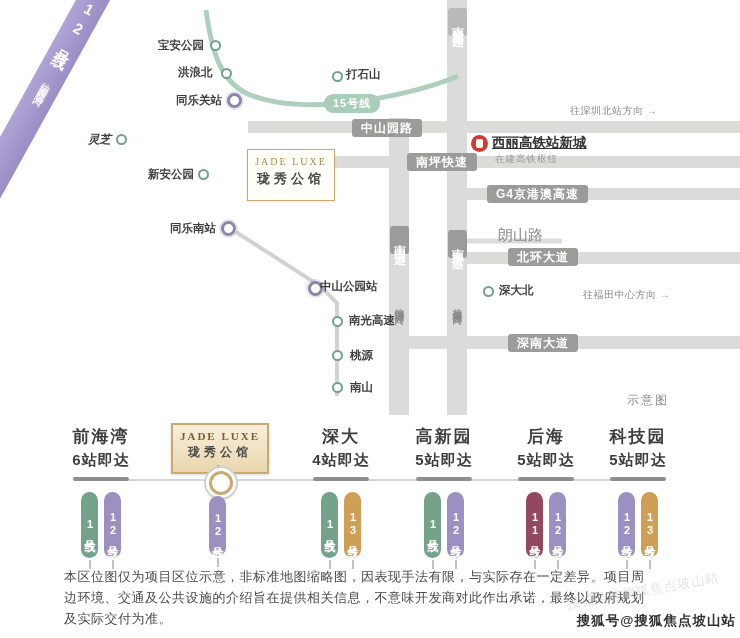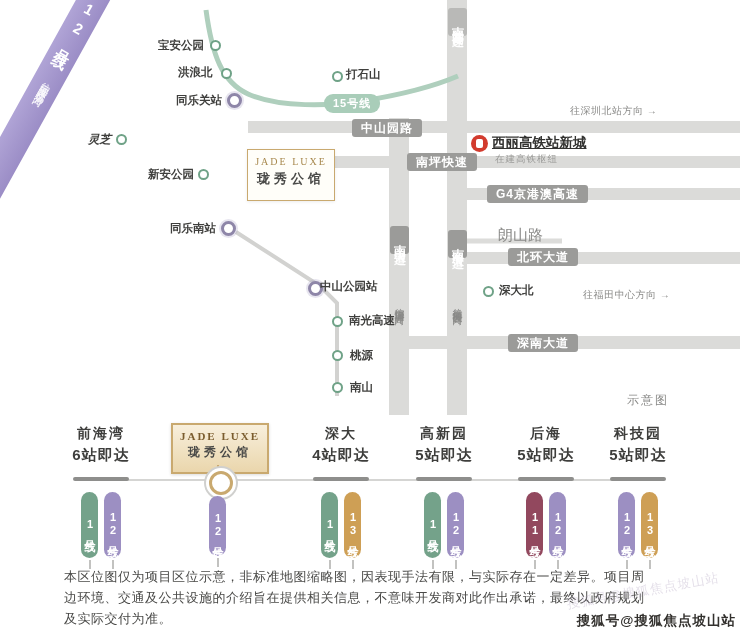--- a/index.html
+++ b/index.html
@@ -38,21 +38,21 @@
           background:linear-gradient(180deg,#F8EFDC,#EAD6AC);box-shadow:0 1px 3px rgba(0,0,0,.15);}
   
   .poi-icon{position:absolute;width:17px;height:17px;border-radius:50%;background:var(--red,#D23B2E);
             display:flex;align-items:center;justify-content:center;}
   .poi-icon i{display:block;width:7px;height:9px;background:#fff;border-radius:2px;}
   .poi-name{position:absolute;font-size:13.5px;font-weight:bold;color:#333331;white-space:nowrap;text-decoration:underline;}
   .poi-sub{position:absolute;font-size:9.5px;color:#9A9A98;white-space:nowrap;letter-spacing:1px;}
   .sketch{position:absolute;font-size:12px;color:#8A8A88;letter-spacing:2px;}
   
   .dest{position:absolute;width:120px;text-align:center;}
-  .dest .dn{font-size:14px;font-weight:bold;color:#3E3E3C;letter-spacing:2px;}
+  .dest .dn{font-size:17px;font-weight:bold;color:#3E3E3C;letter-spacing:2px;}
   .dest .ds{font-size:15px;font-weight:bold;color:#3E3E3C;letter-spacing:1px;margin-top:3px;}
   .rail{position:absolute;left:78px;top:479px;width:584px;height:2px;background:#D5D5D3;}
   .bar{position:absolute;top:477px;width:56px;height:4px;background:#8E8E8C;border-radius:2px;}
   .pill{position:absolute;top:492px;width:17px;height:66px;border-radius:9px;color:#fff;
         font-size:11px;font-weight:bold;display:flex;align-items:center;justify-content:center;
         writing-mode:vertical-rl;text-orientation:upright;line-height:17px;letter-spacing:1px;}
   .c-line1{background:var(--line1,#74A28A);} .c-line12{background:var(--line12,#9C8FC2);}
   .c-line13{background:var(--line13,#CE9F55);} .c-line11{background:var(--line11,#92485E);}
   .tail{position:absolute;top:560px;width:2px;height:9px;background:#C2C2C0;}
   .hubcircle{position:absolute;left:209px;top:471px;width:18px;height:18px;background:#fff;border-radius:50%;

